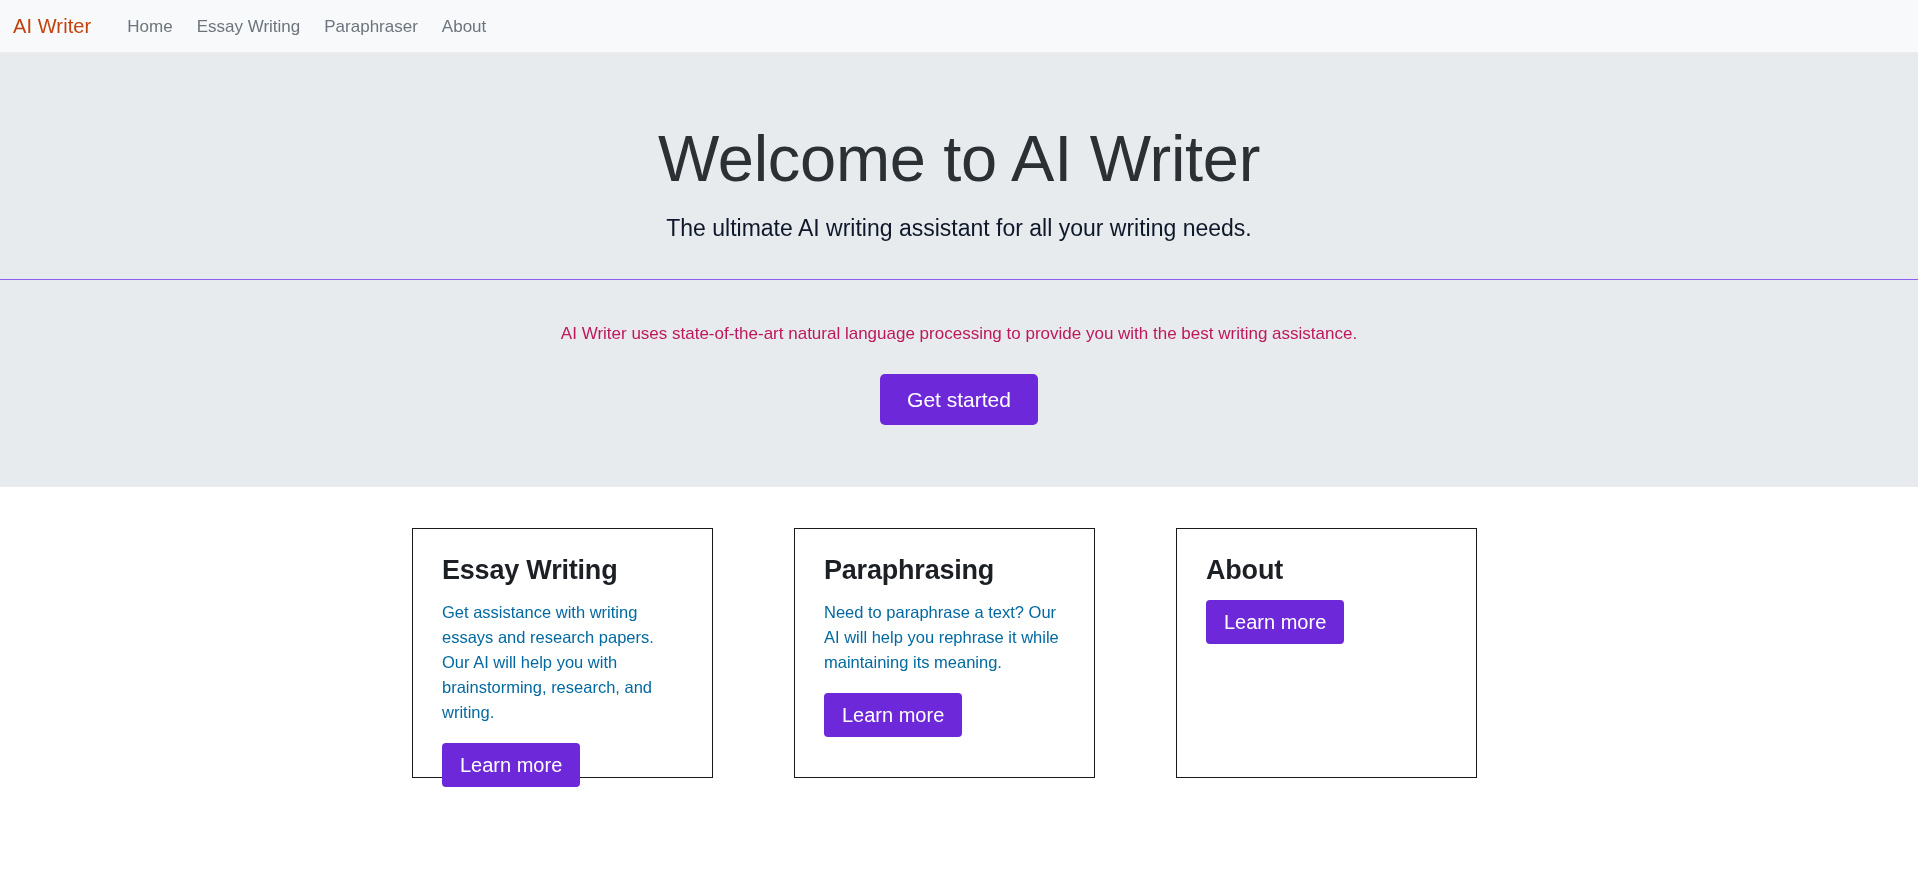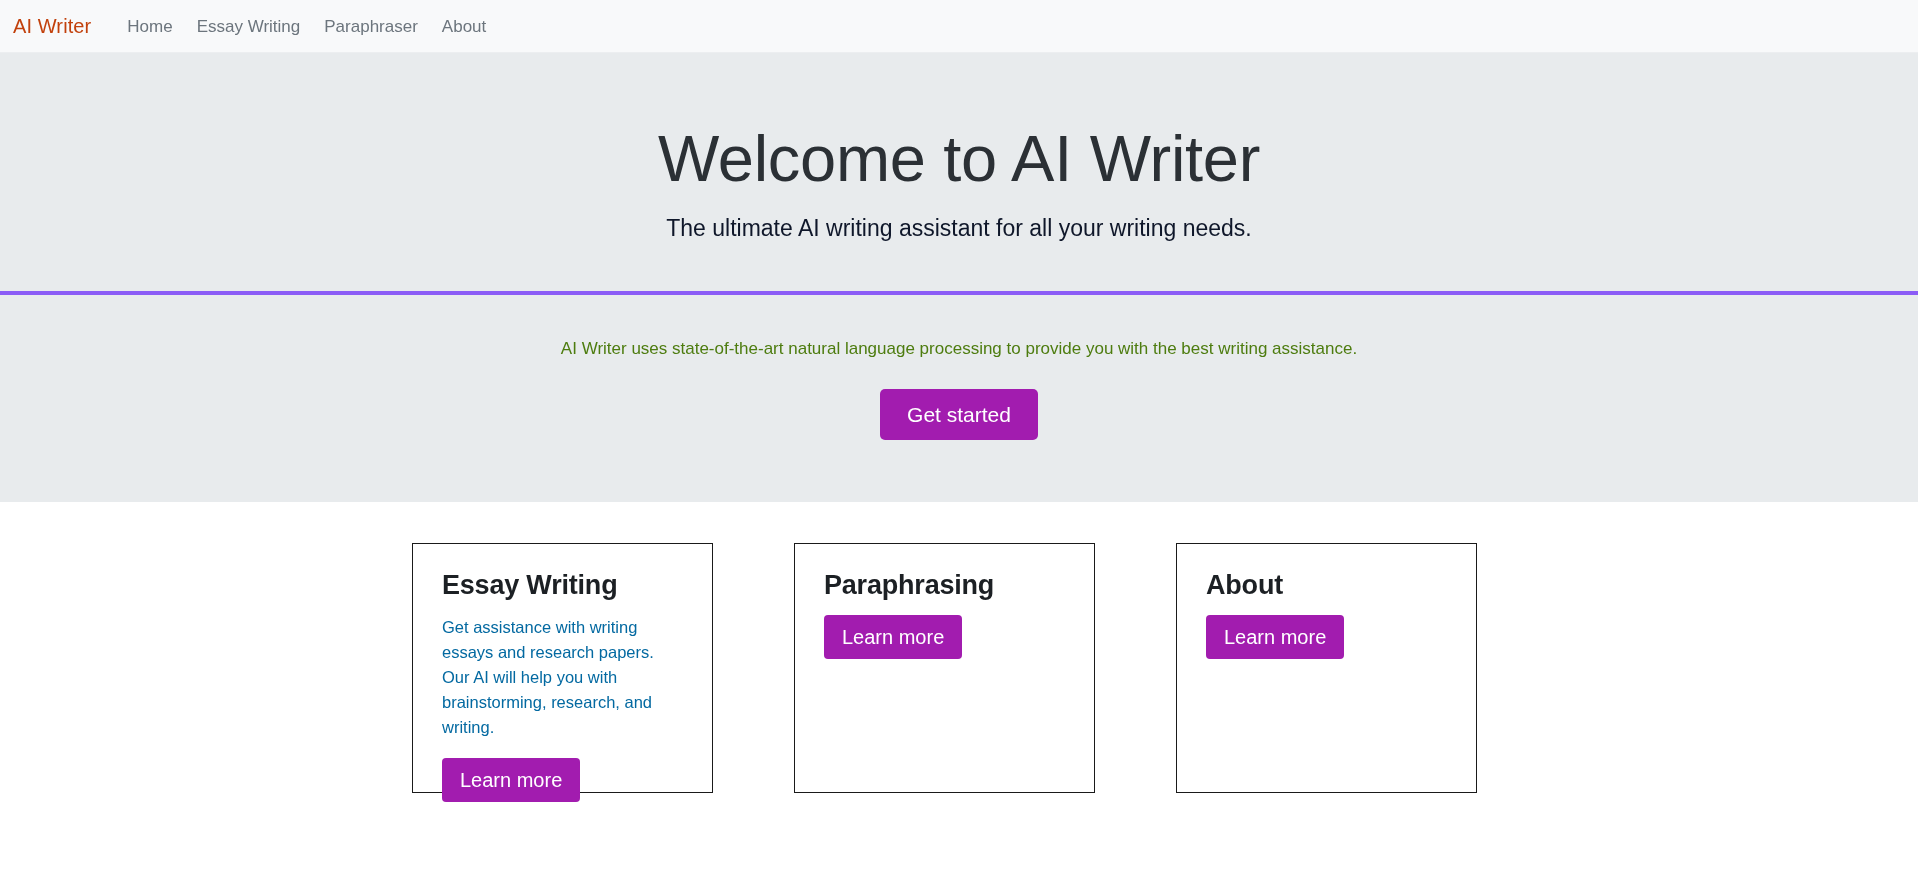--- a/index.html
+++ b/index.html
@@ -44,22 +44,22 @@
     white-space: nowrap;
   }
 
   
   .hero-band {
     background: #e8ebed;
     padding-top: 72px;
   }
   .hero-top {
     text-align: center;
-    padding-bottom: 48px;
-    border-bottom: 4px solid #8b5cf6;
+    padding-bottom: 36px;
+    border-bottom: 1px solid #8b5cf6;
   }
   .hero-title {
     font-size: 65px;
     font-weight: 300;
     color: #2b3035;
     margin: 0 0 22px 0;
     line-height: 1.05;
     letter-spacing: -0.3px;
   }
   .hero-subtitle {
@@ -69,29 +69,29 @@
     margin: 0;
     line-height: 1.2;
   }
   .hero-bottom {
     text-align: center;
     padding-top: 42px;
     padding-bottom: 62px;
   }
   .hero-desc {
     font-size: 17px;
-    color: #4d7c0f;
+    color: #be185d;
     margin: 0 0 28px 0;
     line-height: 1.4;
   }
 
   
   .btn-primary {
     display: inline-block;
-    background: #a21caf;
+    background: #6d28d9;
     color: #ffffff;
     border: none;
     border-radius: 5px;
     font-family: "Liberation Sans", sans-serif;
     cursor: pointer;
     line-height: 1.2;
   }
   .btn-get-started {
     font-size: 21px;
     padding: 13px 27px;
@@ -168,20 +168,21 @@
     <div class="cards-row">
 
       <div class="card">
         <h2 class="card-title">Essay Writing</h2>
         <p class="card-text">Get assistance with writing essays and research papers. Our AI will help you with brainstorming, research, and writing.</p>
         <button class="btn-primary btn-learn-more">Learn more</button>
       </div>
 
       <div class="card">
         <h2 class="card-title">Paraphrasing</h2>
+        <p class="card-text">Need to paraphrase a text? Our AI will help you rephrase it while maintaining its meaning.</p>
         <button class="btn-primary btn-learn-more">Learn more</button>
       </div>
 
       <div class="card">
         <h2 class="card-title">About</h2>
         <button class="btn-primary btn-learn-more">Learn more</button>
       </div>
 
     </div>
   </section>

